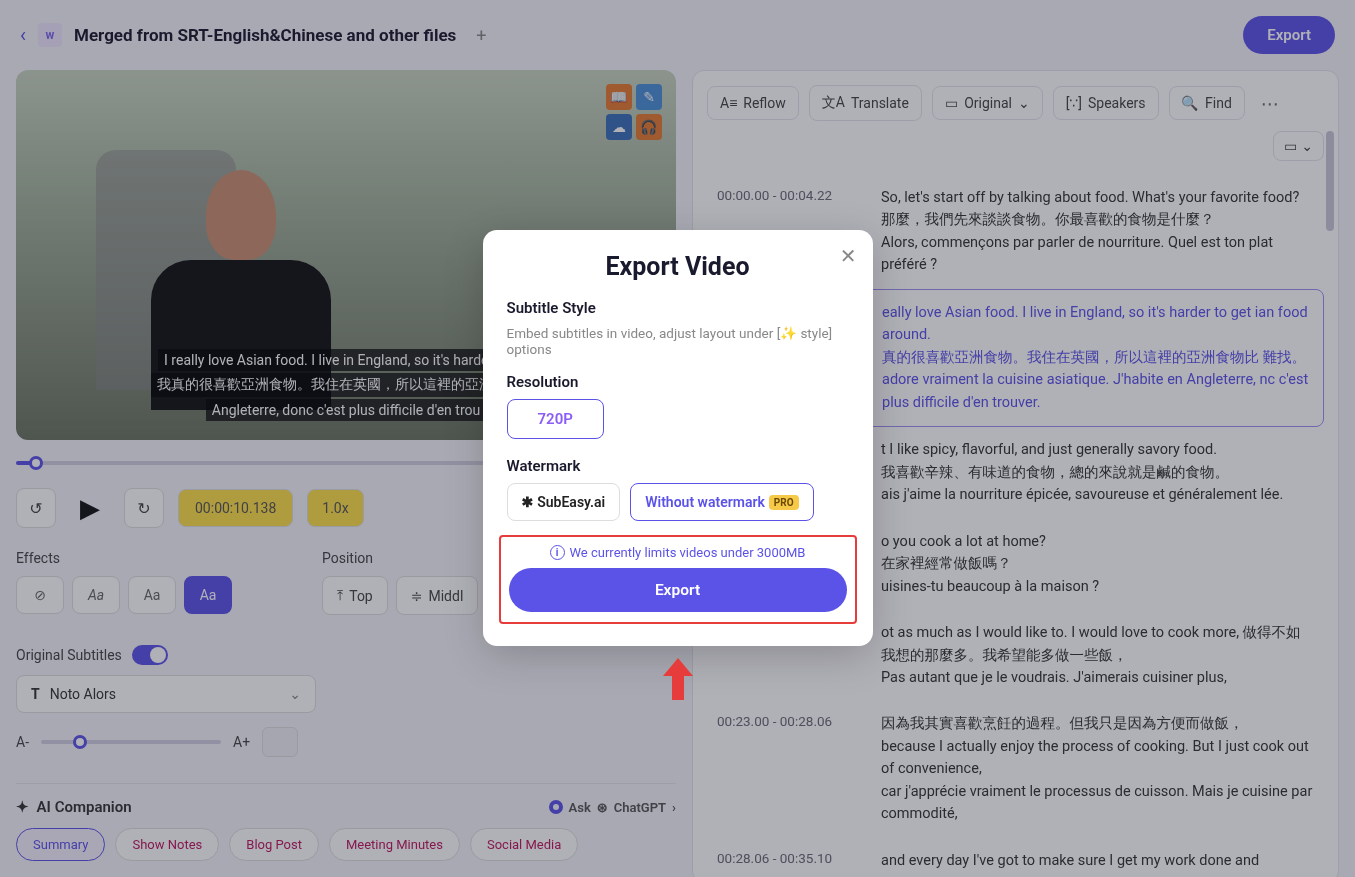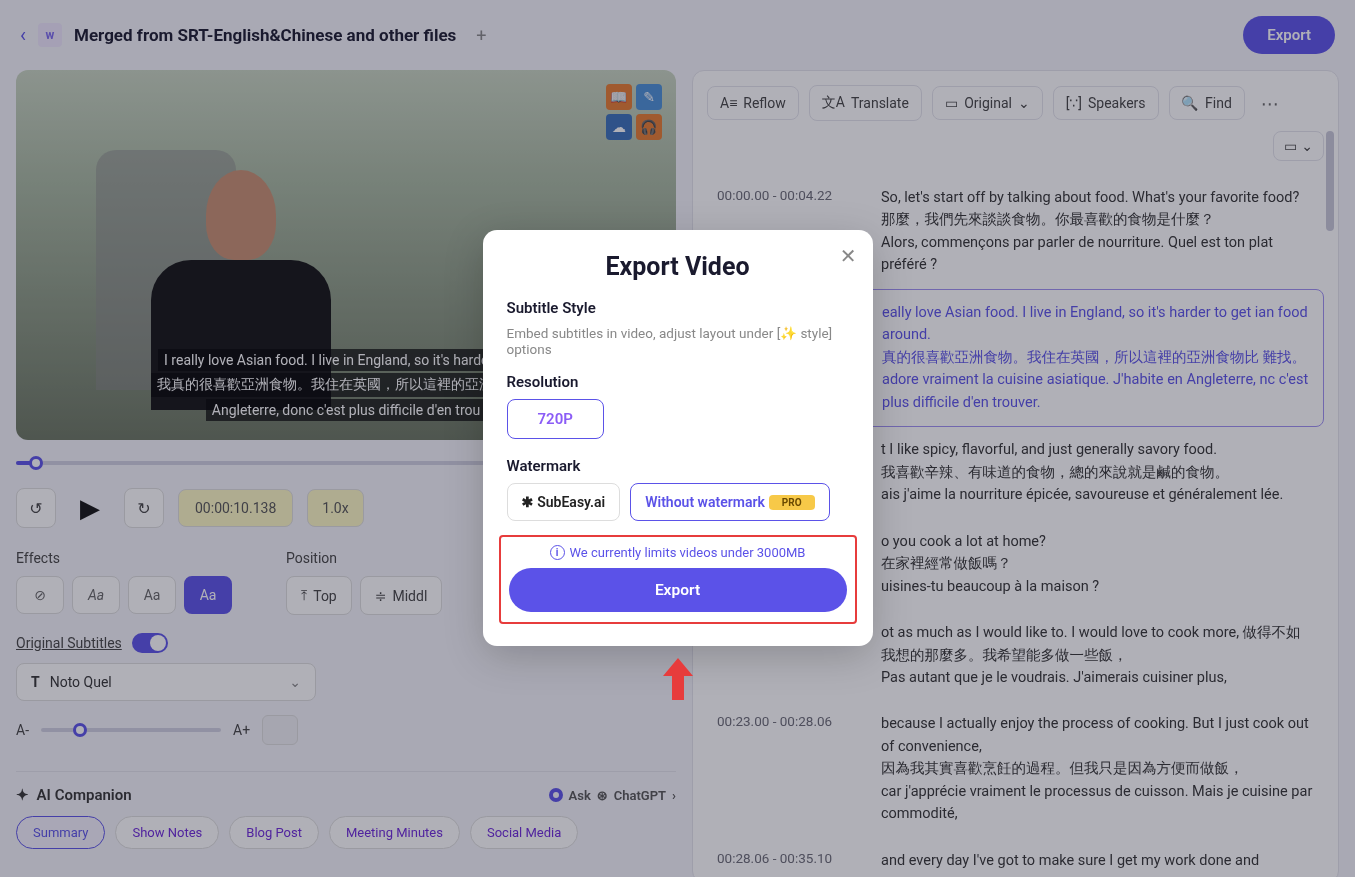--- a/index.html
+++ b/index.html
@@ -30,50 +30,50 @@
 .caption-line { background: rgba(0,0,0,0.7); color: #fff; font-size: 14px; padding: 3px 6px; display: inline-block; margin: 1px auto; }
 
 .timeline-bar { margin-top: 16px; height: 14px; position: relative; }
 .timeline-track { position: absolute; top: 5px; left: 0; right: 0; height: 4px; background: #d0d0e0; border-radius: 2px; }
 .timeline-fill { position: absolute; top: 5px; left: 0; width: 3%; height: 4px; background: #5b52e8; border-radius: 2px; }
 .timeline-thumb { position: absolute; top: 0; left: 3%; width: 14px; height: 14px; background: #fff; border: 3px solid #5b52e8; border-radius: 50%; margin-left: -7px; }
 
 .video-controls { display: flex; align-items: center; gap: 14px; margin: 18px 0 22px; }
 .ctrl-btn { width: 40px; height: 40px; border: 1px solid #ddd; border-radius: 8px; background: #fff; display: flex; align-items: center; justify-content: center; cursor: pointer; font-size: 16px; color: #444; }
 .play-btn { width: 40px; height: 40px; display: flex; align-items: center; justify-content: center; cursor: pointer; font-size: 26px; color: #111; }
-.timestamp-box, .rate-box { border: 1px solid #ddd; border-radius: 8px; background: #fef9c3; padding: 10px 16px; font-size: 14px; color: #555; }
+.timestamp-box, .rate-box { border: 1px solid #ddd; border-radius: 8px; background: #fde047; padding: 10px 16px; font-size: 14px; color: #555; }
 .rate-box { padding: 10px 14px; }
 
-.section-row { display: flex; gap: 54px; margin-bottom: 10px; }
+.section-row { display: flex; gap: 90px; margin-bottom: 10px; }
 .section-title { font-size: 14px; color: #444; margin-bottom: 10px; }
 .effect-group { display: flex; gap: 8px; }
 .effect-btn { width: 48px; height: 38px; border: 1px solid #ddd; border-radius: 8px; background: #fff; display: flex; align-items: center; justify-content: center; cursor: pointer; font-size: 14px; color: #666; }
 .effect-btn.active { border: 2px solid #5b52e8; background: #5b52e8; color: #fff; }
 .pos-group { display: flex; gap: 8px; }
 .pos-btn { border: 1px solid #ddd; border-radius: 8px; background: #fff; padding: 10px 14px; display: flex; align-items: center; gap: 6px; cursor: pointer; font-size: 14px; color: #444; }
 
-.toggle-row { display: flex; align-items: center; gap: 10px; margin: 8px 0 10px; font-size: 14px; color: #444; text-decoration: underline; }
+.toggle-row { display: flex; align-items: center; gap: 10px; margin: 20px 0 10px; font-size: 14px; color: #444; }
 .toggle { width: 36px; height: 20px; background: #5b52e8; border-radius: 10px; position: relative; }
 .toggle-knob { position: absolute; right: 2px; top: 2px; width: 16px; height: 16px; background: #fff; border-radius: 50%; }
 
 .font-select { border: 1px solid #ddd; border-radius: 8px; background: #fff; padding: 10px 14px; display: flex; align-items: center; gap: 10px; font-size: 14px; color: #333; width: 300px; justify-content: flex-start; }
 .font-select .chev { margin-left: auto; color: #888; }
 
 .size-row { display: flex; align-items: center; gap: 12px; margin: 14px 0 18px; font-size: 14px; color: #444; }
 .size-slider { flex: 1; max-width: 180px; height: 4px; background: #d0d0e0; border-radius: 2px; position: relative; }
 .size-thumb { position: absolute; left: 18%; top: -5px; width: 14px; height: 14px; background: #fff; border: 3px solid #5b52e8; border-radius: 50%; }
 .size-swatch { width: 36px; height: 30px; border: 1px solid #ddd; border-radius: 6px; background: #f0f0f5; }
 
 .divider { height: 1px; background: #e4e4ec; margin: 8px 0 14px; }
 
 .companion-header { display: flex; align-items: center; gap: 8px; font-size: 15px; font-weight: 600; color: #333; margin-bottom: 12px; }
 .companion-right { margin-left: auto; display: flex; align-items: center; gap: 6px; font-size: 13px; color: #555; }
 .comp-radio { width: 14px; height: 14px; border: 4px solid #5b52e8; border-radius: 50%; }
 .chip-row { display: flex; gap: 10px; flex-wrap: wrap; }
-.chip { border: 1px solid #ddd; border-radius: 18px; padding: 8px 16px; font-size: 13px; color: #6d28d9; background: #fff; cursor: pointer; }
+.chip { border: 1px solid #ddd; border-radius: 18px; padding: 8px 16px; font-size: 13px; color: #be185d; background: #fff; cursor: pointer; }
 .chip.active { border: 1.5px solid #5b52e8; color: #5b52e8; background: #f4f2fe; }
 
 
 .right { flex: 1; background: #fff; border-radius: 12px; border: 1px solid #e4e4ec; padding: 14px 0; display: flex; flex-direction: column; overflow: hidden; position: relative; }
 .rtoolbar { display: flex; gap: 10px; padding: 0 14px 14px; flex-wrap: wrap; align-items: center; }
 .tool-btn { border: 1px solid #e4e4ec; border-radius: 8px; background: #fff; padding: 8px 12px; display: flex; align-items: center; gap: 6px; font-size: 14px; color: #444; cursor: pointer; }
 .tool-icon { font-size: 14px; }
 .more-btn { border: none; background: none; font-size: 18px; color: #666; cursor: pointer; padding: 6px; }
 .view-btn { margin-left: auto; border: 1px solid #e4e4ec; border-radius: 8px; background: #fff; padding: 6px 10px; display: flex; align-items: center; gap: 4px; font-size: 14px; color: #444; cursor: pointer; }
 
@@ -90,21 +90,21 @@
 .overlay { position: absolute; inset: 0; background: rgba(30,30,50,0.35); z-index: 50; }
 .modal { position: absolute; left: 50%; top: 230px; width: 390px; transform: translateX(-50%); background: #fff; border-radius: 14px; padding: 22px 24px; z-index: 60; box-shadow: 0 10px 40px rgba(0,0,0,0.2); }
 .modal-close { position: absolute; right: 16px; top: 14px; font-size: 20px; color: #888; cursor: pointer; border: none; background: none; }
 .modal-title { font-size: 25px; font-weight: 700; text-align: center; color: #1a1a2e; margin-bottom: 18px; }
 .modal-section-label { font-size: 15px; font-weight: 600; color: #1a1a2e; margin-bottom: 8px; }
 .modal-desc { font-size: 13.5px; color: #888; margin-bottom: 16px; }
 .res-btn { border: 1.5px solid #5b52e8; color: #8b5cf6; background: #fff; border-radius: 8px; padding: 10px 30px; font-size: 15px; font-weight: 600; cursor: pointer; margin-bottom: 18px; }
 .wm-row { display: flex; gap: 10px; margin-bottom: 14px; }
 .wm-btn { border: 1px solid #ddd; border-radius: 8px; background: #fff; padding: 10px 14px; font-size: 14px; font-weight: 600; color: #222; cursor: pointer; display: flex; align-items: center; gap: 4px; }
 .wm-btn.selected { border: 1.5px solid #5b52e8; color: #5b52e8; }
-.pro-tag { background: #f7c948; color: #6a4a00; font-size: 10px; font-weight: 700; border-radius: 4px; padding: 2px 13px; text-align: center; }
+.pro-tag { background: #f7c948; color: #6a4a00; font-size: 10px; font-weight: 700; border-radius: 4px; padding: 2px 5px; text-align: center; }
 .highlight-box { border: 2.5px solid #e73c3c; border-radius: 4px; padding: 8px 8px 10px; margin: 0 -8px; }
 .limit-text { font-size: 13px; color: #5b52e8; text-align: center; margin-bottom: 8px; display: flex; align-items: center; justify-content: center; gap: 5px; }
 .info-icon { width: 15px; height: 15px; border: 1.5px solid #5b52e8; border-radius: 50%; display: inline-flex; align-items: center; justify-content: center; font-size: 10px; font-weight: bold; color: #5b52e8; }
 .export-action { width: 100%; background: #5b52e8; color: #fff; border: none; border-radius: 22px; padding: 13px; font-size: 15.5px; font-weight: 600; cursor: pointer; }
 .arrow-up { position: absolute; left: 50%; top: 656px; transform: translateX(-50%); z-index: 70; font-size: 40px; color: #e73c3c; }
 .arrow-up svg { width: 34px; height: 46px; }
 
 </style>
 </head>
 <body>
@@ -181,21 +181,21 @@
 
     <div class="toggle-row">
       <span>Original Subtitles</span>
       <div class="toggle">
           <div class="toggle-knob"></div>
         </div>
     </div>
 
     <div class="font-select">
       <span style="font-weight:700">T</span>
-      <span>Noto Quel</span>
+      <span>Noto Alors</span>
       <span class="chev">⌄</span>
     </div>
 
     <div class="size-row">
       <span>A-</span>
       <div class="size-slider">
           <div class="size-thumb"></div>
         </div>
       <span>A+</span>
       <div class="size-swatch"></div>
@@ -286,22 +286,22 @@
         <div class="seg">
           <div class="seg-time"></div>
           <div class="seg-text">
             <span class="line">ot as much as I would like to. I would love to cook more, 做得不如我想的那麼多。我希望能多做一些飯，</span>
             <span class="line">Pas autant que je le voudrais. J'aimerais cuisiner plus,</span>
           </div>
         </div>
         <div class="seg">
           <div class="seg-time">00:23.00 - 00:28.06</div>
           <div class="seg-text">
+            <span class="line">因為我其實喜歡烹飪的過程。但我只是因為方便而做飯，</span>
             <span class="line">because I actually enjoy the process of cooking. But I just cook out of convenience,</span>
-            <span class="line">因為我其實喜歡烹飪的過程。但我只是因為方便而做飯，</span>
             <span class="line">car j'apprécie vraiment le processus de cuisson. Mais je cuisine par commodité,</span>
           </div>
         </div>
         <div class="seg">
           <div class="seg-time">00:28.06 - 00:35.10</div>
           <div class="seg-text">
             <span class="line">and every day I've got to make sure I get my work done and</span>
           </div>
         </div>
       </div>

